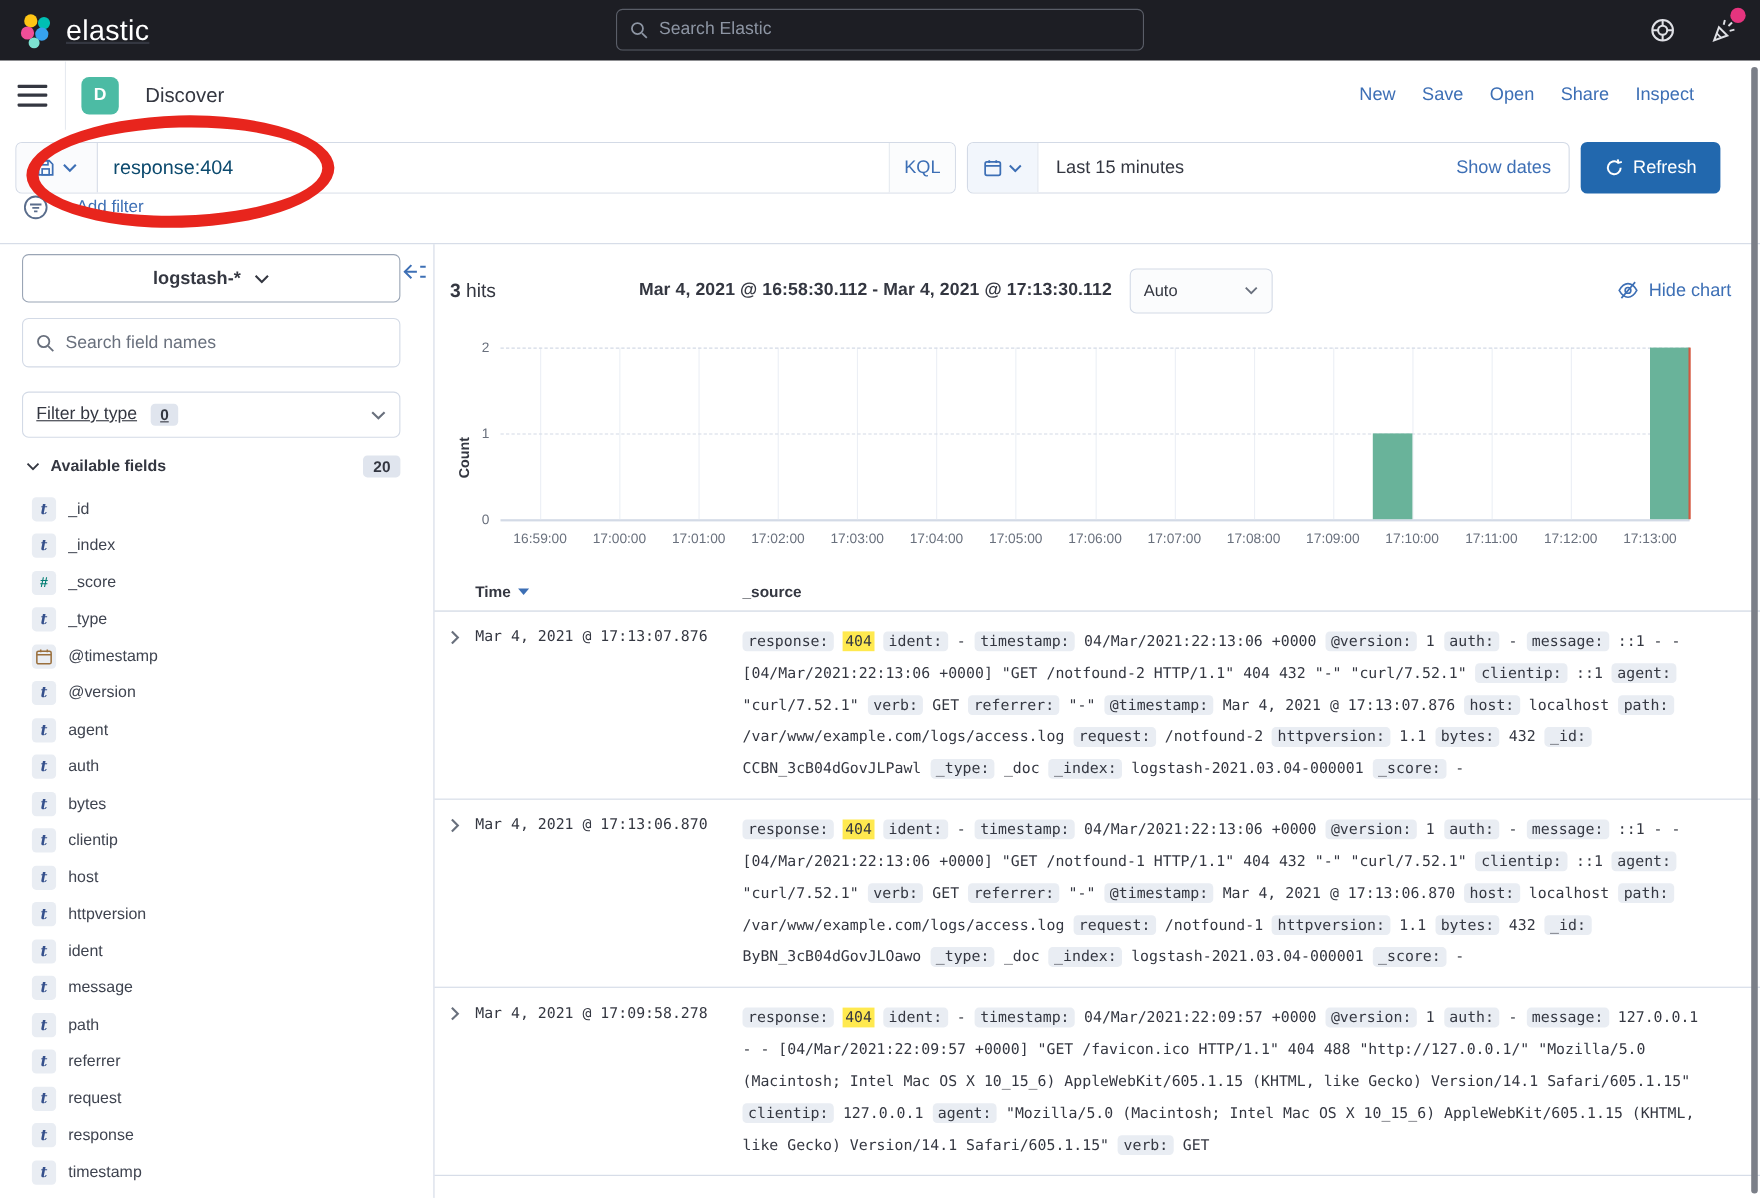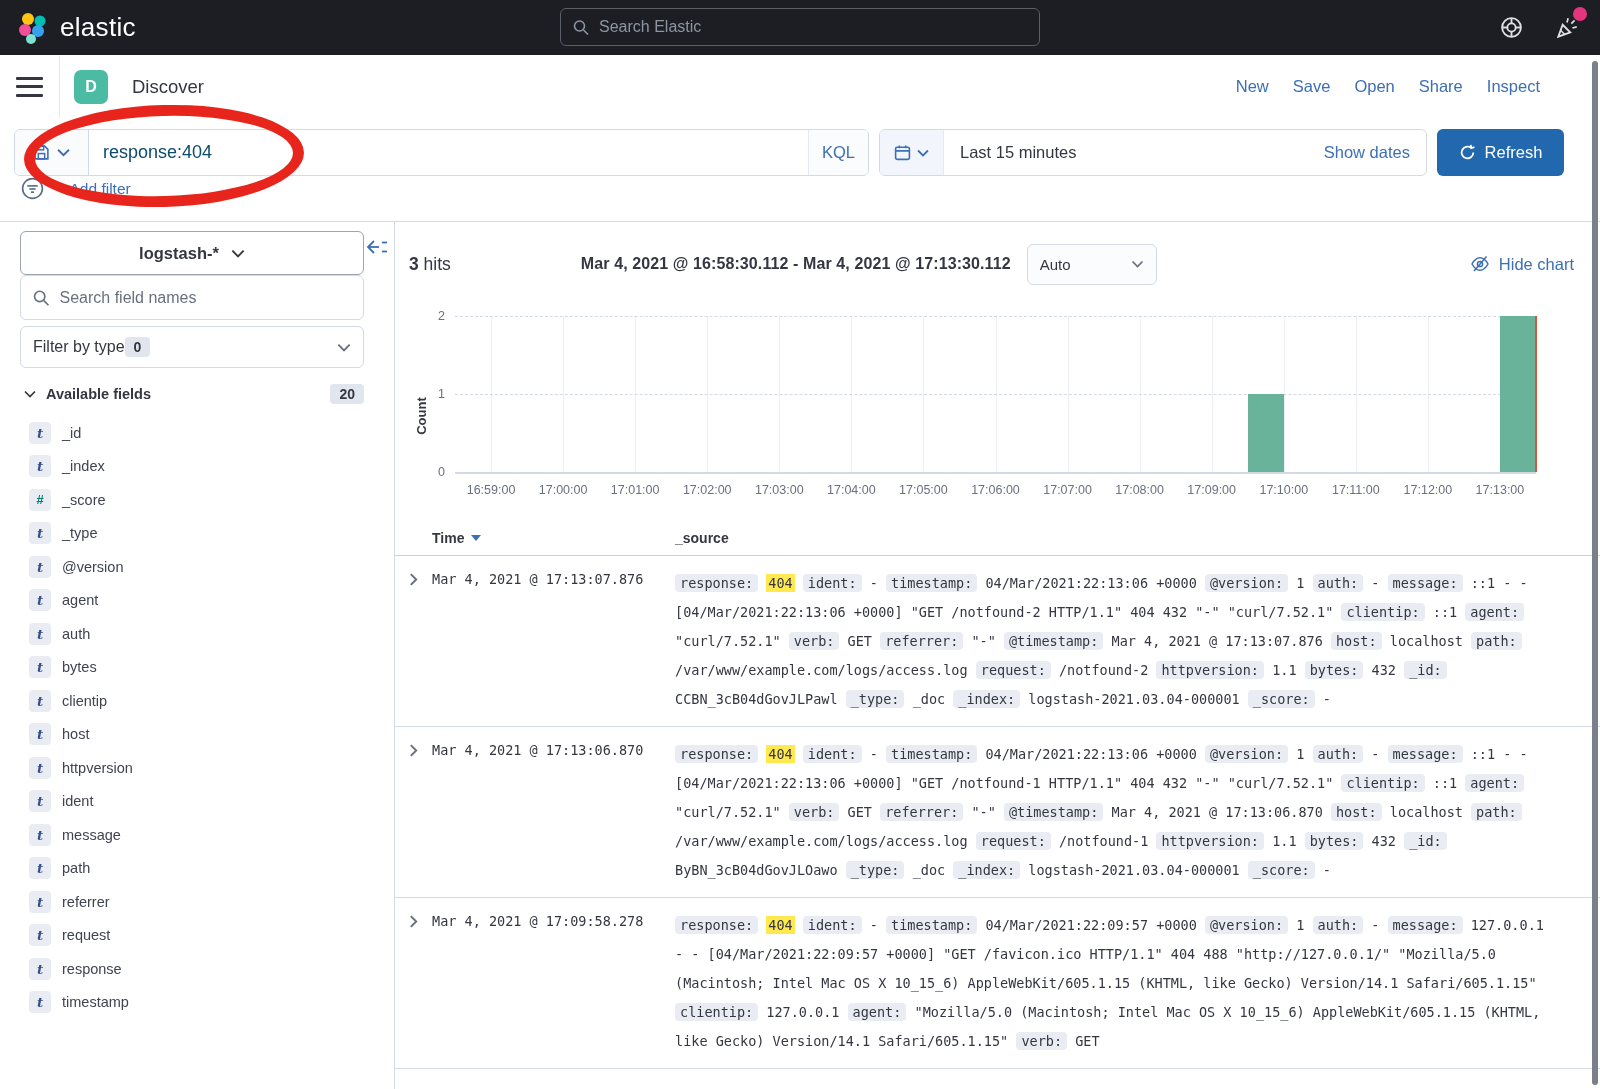--- a/index.html
+++ b/index.html
@@ -1,21 +1,21 @@
 <!DOCTYPE html>
 <html><head>
 <meta charset="utf-8">
 <style>
   * { margin:0; padding:0; box-sizing:border-box; }
   html,body { width:1600px; height:1089px; overflow:hidden; }
   body { font-family:"Liberation Sans", sans-serif; color:#343741; background:#fff; position:relative; }
   .mono { font-family:"DejaVu Sans Mono", monospace; }
 
   
-  .topbar { height:55px; background:#1D1E24; display:flex; align-items:center; padding:0 18px; position:relative; }
+  .topbar { height:55px; background:#1D1E24; display:flex; align-items:center; padding:0 18px; position:relative;text-decoration:underline; }
   .brand { display:flex; align-items:center; gap:10px; }
   .brand-name { color:#fff; font-size:26px; font-weight:400; letter-spacing:.3px; }
   .global-search { position:absolute; left:560px; top:8px; width:480px; height:38px; border:1px solid #5a5e68; border-radius:6px; display:flex; align-items:center; gap:10px; padding:0 12px; background:#1D1E24; }
   .global-search input { background:transparent; border:none; outline:none; color:#98a2b3; font-size:16px; width:100%; font-family:"Liberation Sans",sans-serif; }
   .global-search input::placeholder { color:#8d95a3; }
   .topbar-icons { position:absolute; right:20px; top:0; height:55px; display:flex; align-items:center; gap:30px; }
   .news-wrap { position:relative; }
   .news-dot { position:absolute; right:-7px; top:-8px; width:14px; height:14px; border-radius:50%; background:#E5347E; }
 
   
@@ -41,24 +41,24 @@
   .show-dates { display:flex; align-items:center; padding-right:16px; color:#3D6FB5; font-size:16.5px; cursor:pointer; }
   .refresh-btn { width:127px; background:#2268AE; border:none; border-radius:6px; color:#fff; font-size:16.5px; display:flex; align-items:center; justify-content:center; gap:9px; cursor:pointer; font-family:"Liberation Sans",sans-serif; }
   .filter-row { display:flex; align-items:center; gap:12px; padding-left:6px; }
   .add-filter { color:#3D6FB5; font-size:15.5px; cursor:pointer; }
 
   
   .page-body { display:flex; height:867px; }
   aside { width:395px; border-right:1px solid #D3DAE6; padding:9px 30px 0 20px; position:relative; }
   .index-box { height:44px; border:1px solid #9AA5B5; border-radius:6px; display:flex; align-items:center; justify-content:center; gap:12px; font-size:16.5px; font-weight:bold; cursor:pointer; background:#fff; }
   .collapse-btn { position:absolute; right:6px; top:16px; cursor:pointer; }
-  .field-search { height:45px; border:1px solid #D3DAE6; border-radius:6px; display:flex; align-items:center; gap:10px; padding:0 12px; background:#fff; }
+  .field-search { margin-top:14px; height:45px; border:1px solid #D3DAE6; border-radius:6px; display:flex; align-items:center; gap:10px; padding:0 12px; background:#fff; }
   .field-search input { border:none; outline:none; font-size:16px; color:#69707D; width:100%; font-family:"Liberation Sans",sans-serif; }
   .field-search input::placeholder { color:#69707D; }
-  .type-filter { margin-top:6px; height:42px; border:1px solid #D3DAE6; border-radius:6px; display:flex; align-items:center; padding:0 12px; gap:0; font-size:16px; cursor:pointer; background:#fff; }
+  .type-filter { margin-top:22px; height:42px; border:1px solid #D3DAE6; border-radius:6px; display:flex; align-items:center; padding:0 12px; gap:12px; font-size:16px; cursor:pointer; background:#fff;text-decoration:underline; }
   .badge { background:#E0E5EE; border-radius:4px; padding:2px 9px; font-size:14px; font-weight:bold; color:#343741; }
   .type-filter .chev { margin-left:auto; }
   .avail-row { margin-top:16px; display:flex; align-items:center; gap:10px; padding-left:4px; }
   .avail-label { font-weight:bold; font-size:14.5px; }
   .avail-row .badge { margin-left:auto; }
   ul.fields { list-style:none; margin-top:12px; }
   ul.fields li { height:33.5px; display:flex; align-items:center; gap:11px; padding-left:9px; border-radius:4px; cursor:pointer; }
   .token { width:22px; height:22px; border-radius:4px; background:#E9EDF3; display:flex; align-items:center; justify-content:center; flex:none; }
   .tok-t { color:#35508C; font-family:"DejaVu Serif",serif; font-style:italic; font-weight:bold; font-size:13.5px; }
   .tok-num { color:#017D73; font-weight:bold; font-size:13px; }
@@ -270,20 +270,31 @@
           <span class="token">
             <span class="tok-num">#</span>
           </span>
           <span class="field-name">_score</span>
         </li>
         <li>
           <span class="token">
             <span class="tok-t">t</span>
           </span>
           <span class="field-name">_type</span>
+        </li>
+        <li>
+          <span class="token">
+            <svg width="16" height="16" viewBox="0 0 16 16">
+              <rect x="1.5" y="3" width="13" height="11.5" rx="1.5" fill="none" stroke="#996F3D" stroke-width="1.4"></rect>
+              <line x1="1.5" y1="6.3" x2="14.5" y2="6.3" stroke="#996F3D" stroke-width="1.4"></line>
+              <line x1="5" y1="1.5" x2="5" y2="4" stroke="#996F3D" stroke-width="1.4"></line>
+              <line x1="11" y1="1.5" x2="11" y2="4" stroke="#996F3D" stroke-width="1.4"></line>
+            </svg>
+          </span>
+          <span class="field-name">@timestamp</span>
         </li>
         <li>
           <span class="token">
             <span class="tok-t">t</span>
           </span>
           <span class="field-name">@version</span>
         </li>
         <li>
           <span class="token">
             <span class="tok-t">t</span>

